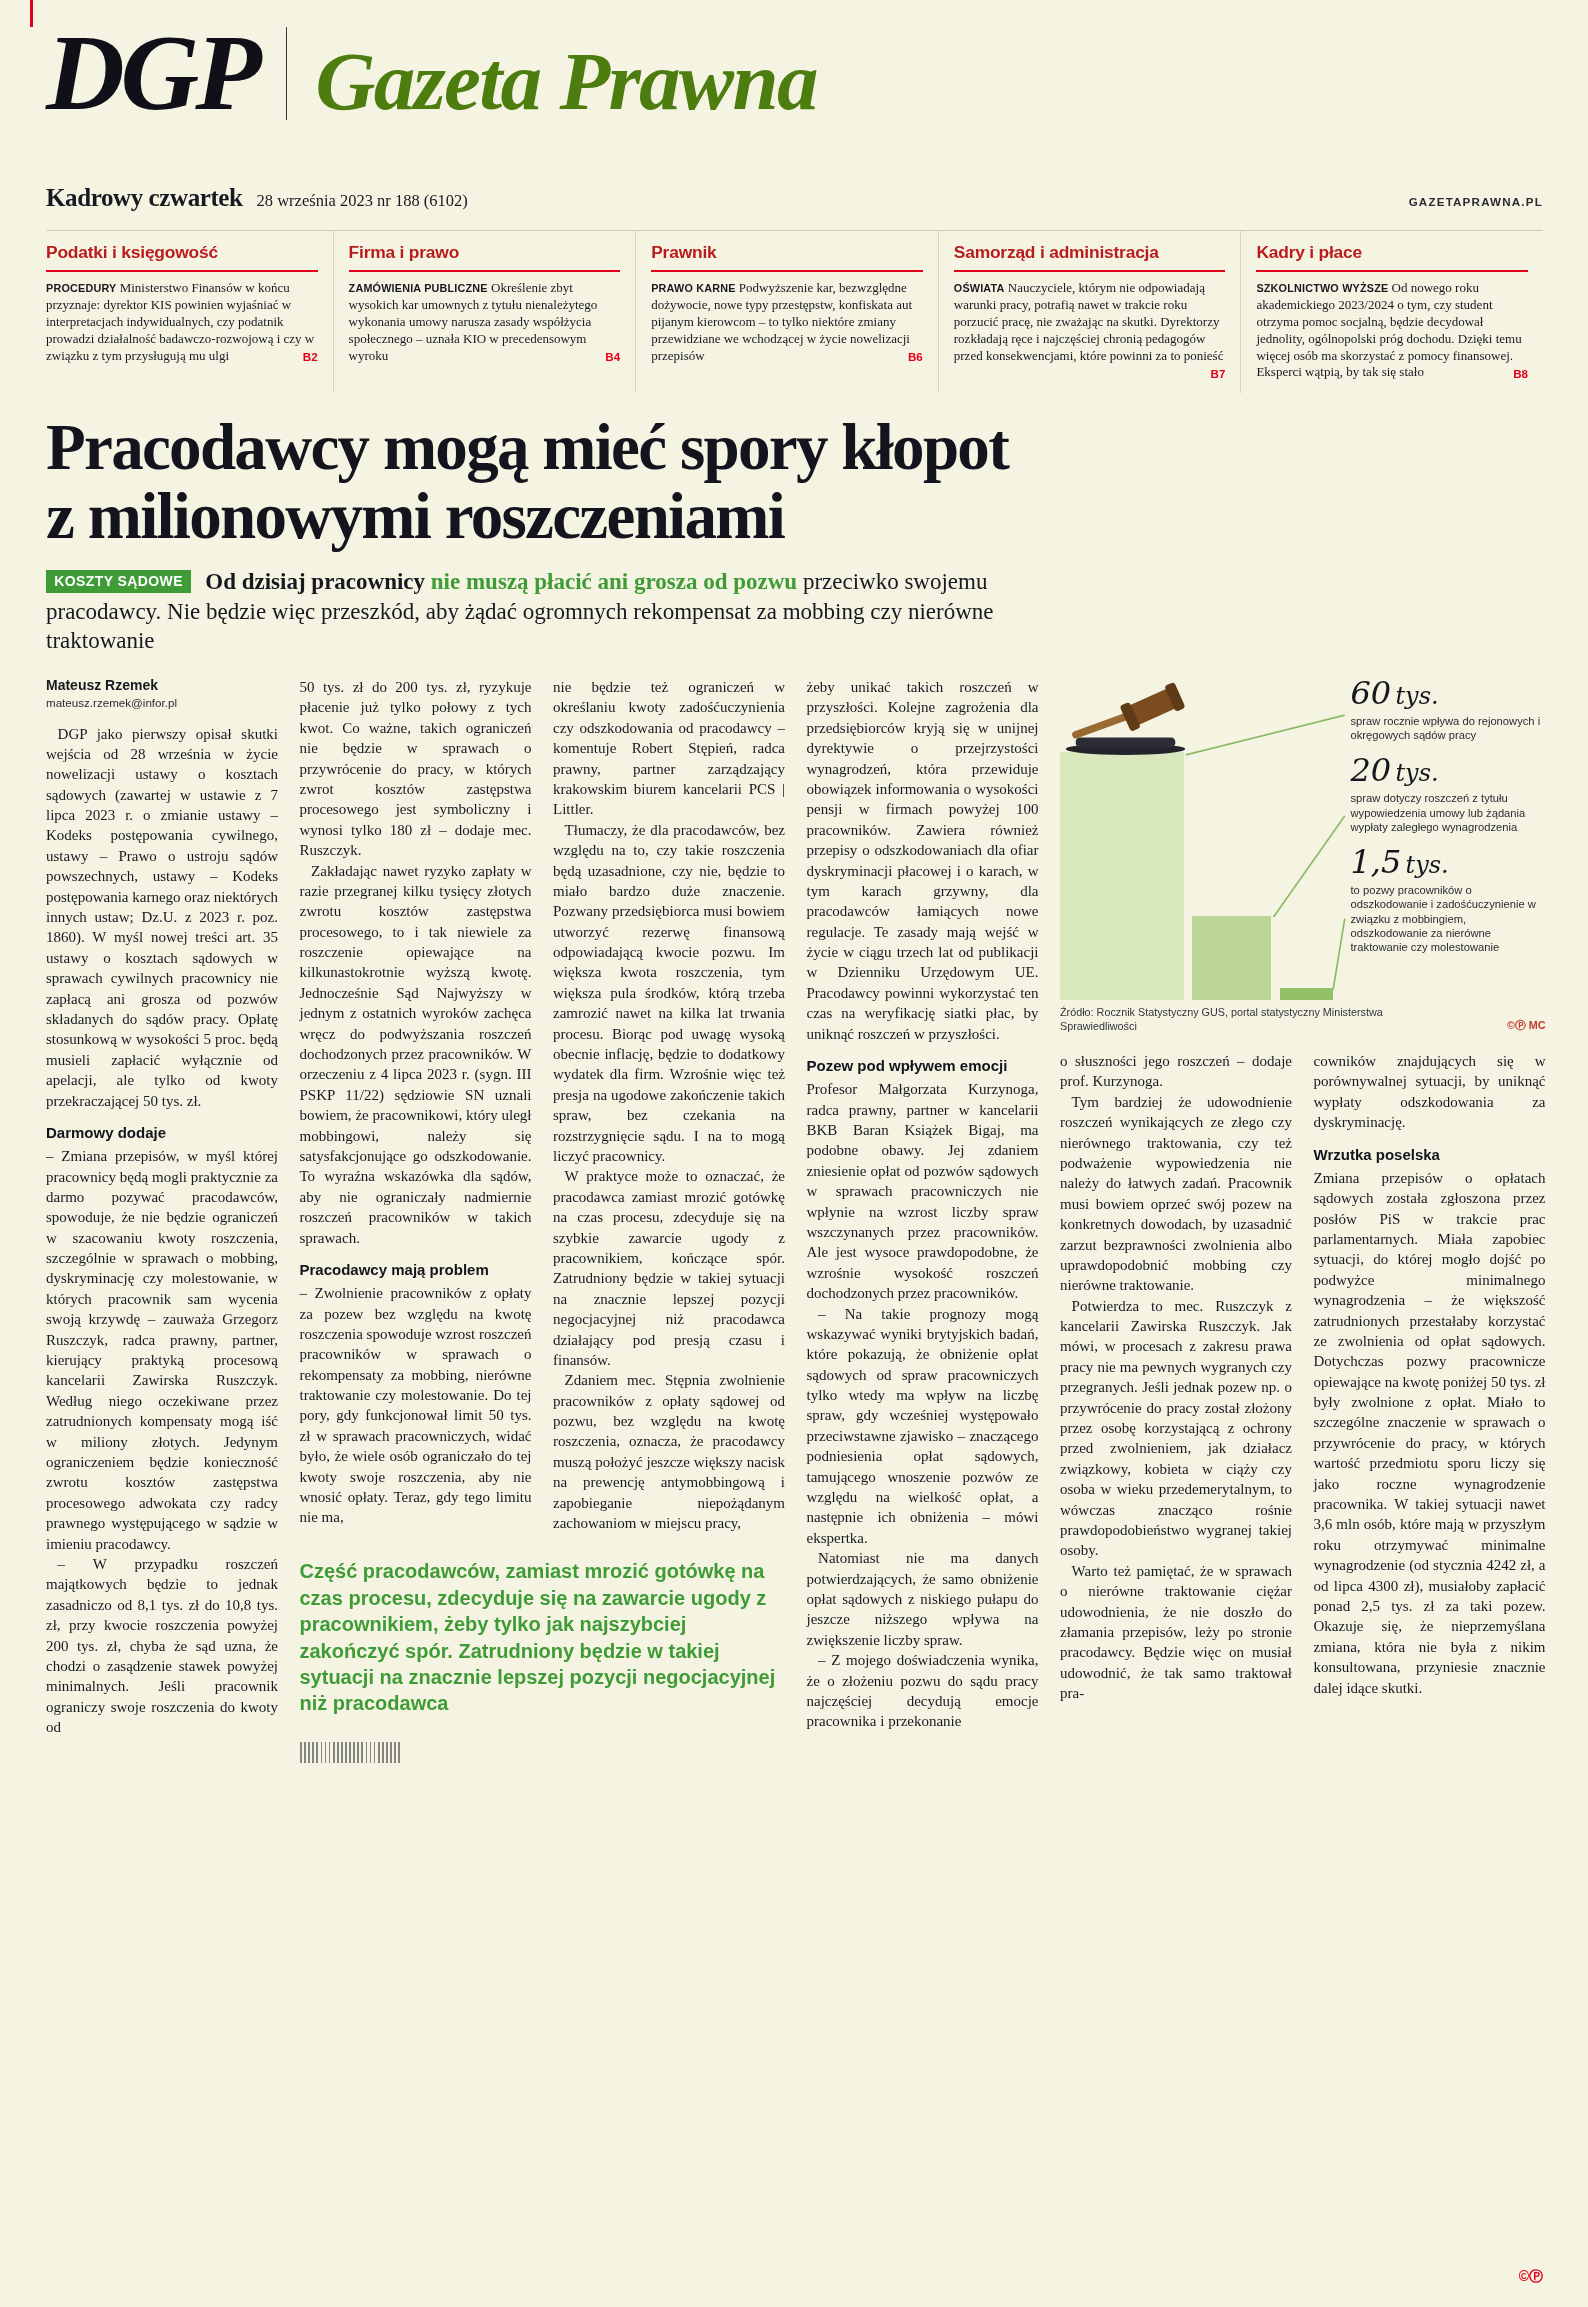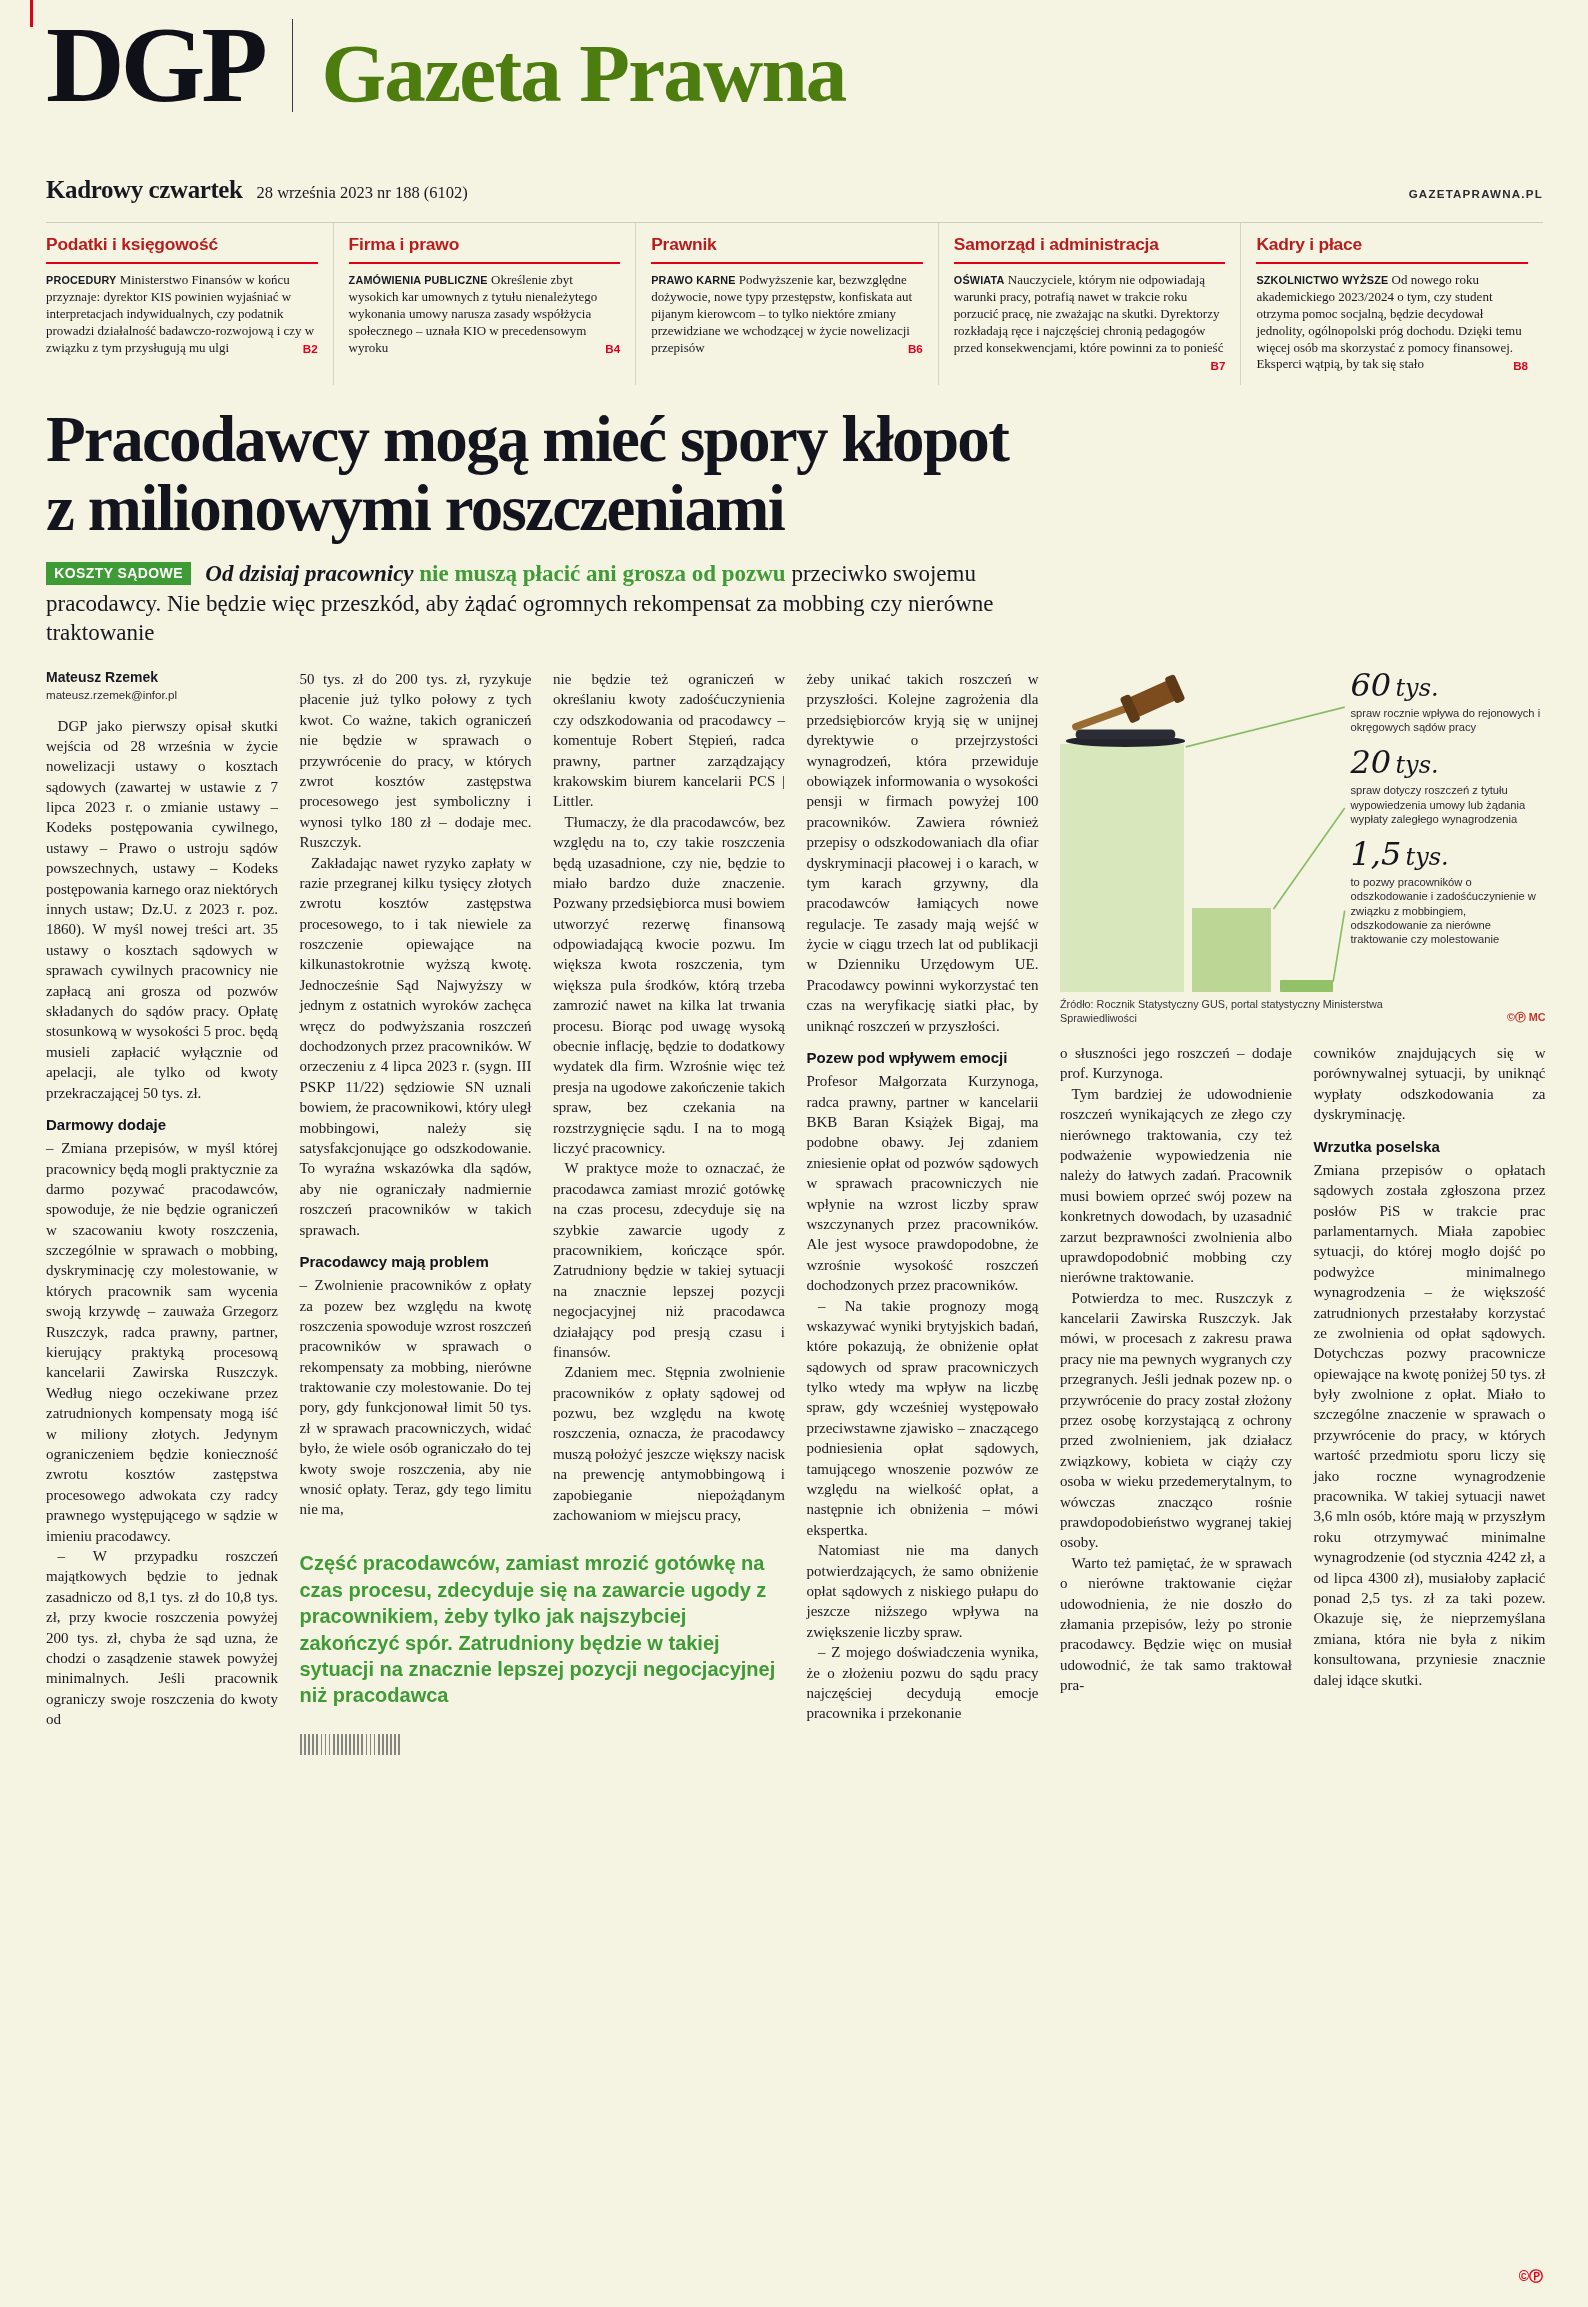--- a/index.html
+++ b/index.html
@@ -7,21 +7,21 @@
   .page {
     position:relative; width:1589px; height:2307px; margin:0 auto;
     background:#f5f4e3; color:#181820; overflow:hidden;
     font-family:"Liberation Serif", serif;
   }
   .inner { padding:0 46px; }
 
   .fold-mark { position:absolute; left:30px; top:0; width:3.3px; height:26.5px; background:#e2001a; }
 
   
-  .masthead { display:flex; align-items:baseline; gap:28px; padding-top:19px; }
+  .masthead { display:flex; align-items:baseline; gap:28px; padding-top:27px;font-style:italic; }
   .logo { font-size:109px; font-weight:bold; letter-spacing:-4.1px; line-height:.85; color:#101018; }
   .mast-divider { width:1.7px; height:93px; background:#3a3a42; align-self:flex-end; margin-bottom:5px; }
   .title { font-size:83px; font-weight:bold; letter-spacing:-1.7px; line-height:.85; color:#4d7c0f; }
 
   .edition-row { display:flex; align-items:baseline; gap:14px; margin-top:21.5px; }
   .edition { font-weight:bold; font-size:25px; letter-spacing:-0.4px; }
   .dateline { font-size:16.5px; }
   .website { margin-left:auto; font-family:"Liberation Sans", sans-serif; font-weight:bold; font-size:11.6px; letter-spacing:1.2px; color:#2a2a30;margin-top:48px; }
 
   
@@ -31,21 +31,21 @@
   .teaser-title { font-family:"Liberation Sans", sans-serif; font-weight:bold; font-size:17.4px; letter-spacing:-0.2px; padding-bottom:6.6px; border-bottom:2.5px solid #e2001a; margin-bottom:8.3px; color:#b91c1c; }
   .teaser-text { font-size:13px; line-height:1.3; text-align:left; }
   .kicker { font-family:"Liberation Sans", sans-serif; font-weight:bold; font-size:10.8px; letter-spacing:0.2px; }
   .page-ref { color:#e2001a; font-weight:bold; font-family:"Liberation Sans", sans-serif; font-size:11.6px; float:right; margin-top:1.7px; }
 
   
   .headline { margin-top:20px; font-size:65px; line-height:1.06; font-weight:bold; letter-spacing:-1.7px; color:#14141e; }
   .hl { display:block; }
   .lede { margin-top:16.5px; font-size:23px; line-height:1.28; max-width:985px; color:#181820; }
   .badge { display:inline-block; background:#3f9b35; color:#fff; font-family:"Liberation Sans", sans-serif; font-weight:bold; font-size:14px; letter-spacing:0.4px; padding:3.3px 8.3px 2.5px; vertical-align:3.3px; margin-right:8.3px; }
-  .lede .b { font-weight:bold;font-style:italic; }
+  .lede .b { font-weight:bold; }
   .lede .g { font-weight:bold; color:#3f9b35; }
 
   
   .article { display:flex; gap:21.5px; margin-top:21.5px; }
   .col { width:232px; flex:0 0 232px; }
   .midwrap { flex:0 0 485px; }
   .midcols, .rightcols { display:flex; gap:21.5px; }
   .rightwrap { flex:0 0 485px; }
   .rightcols { margin-top:18px; }
 

